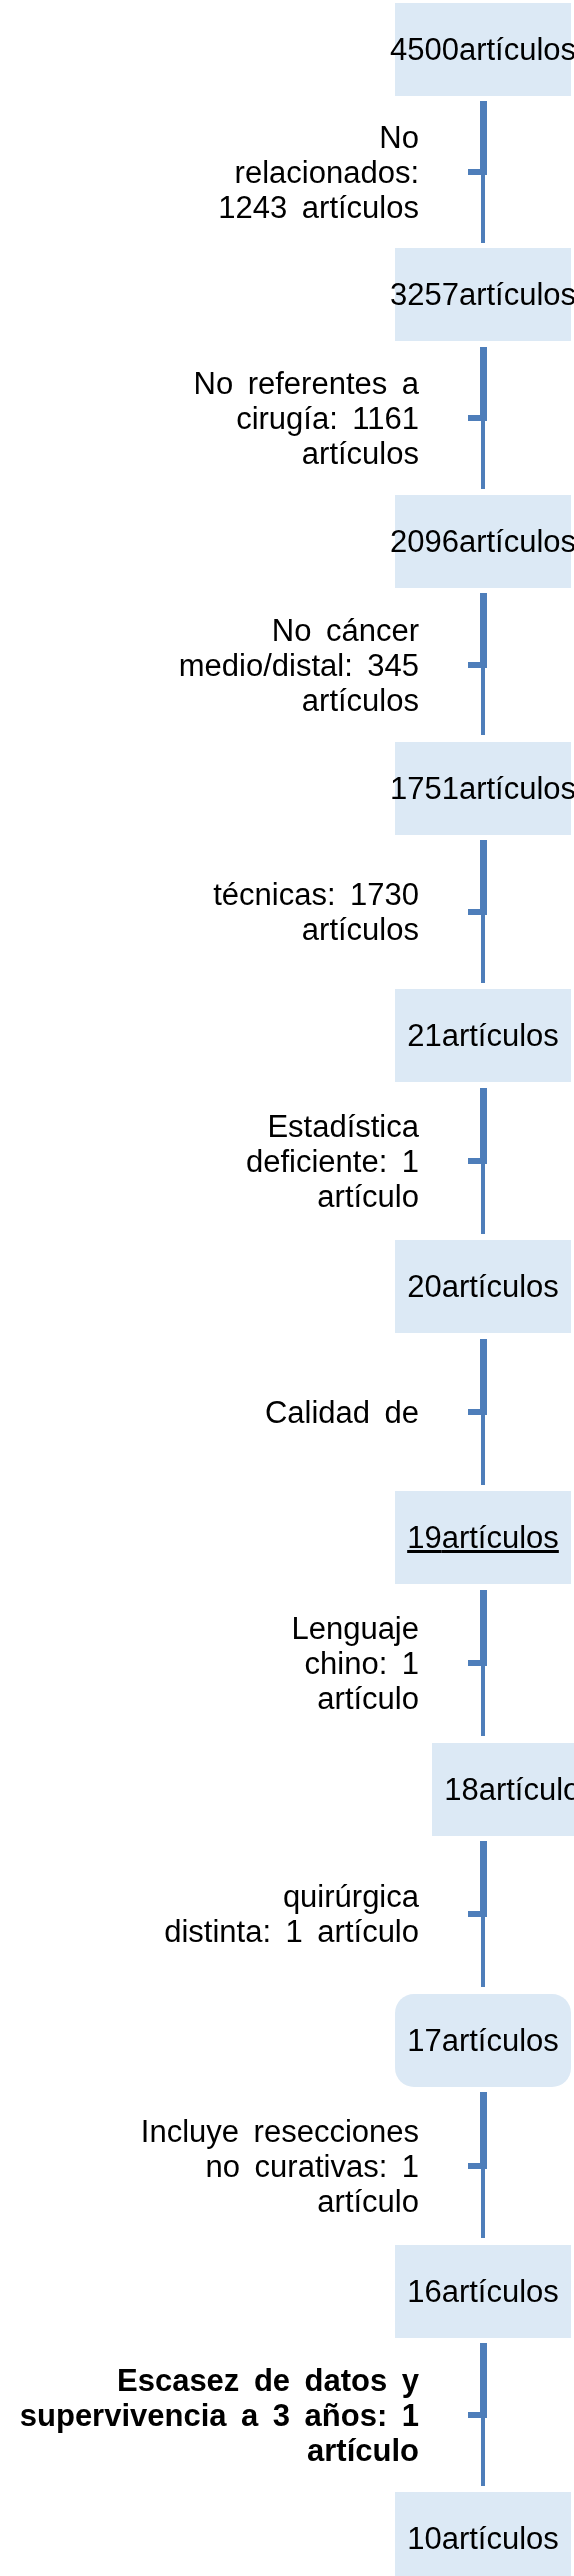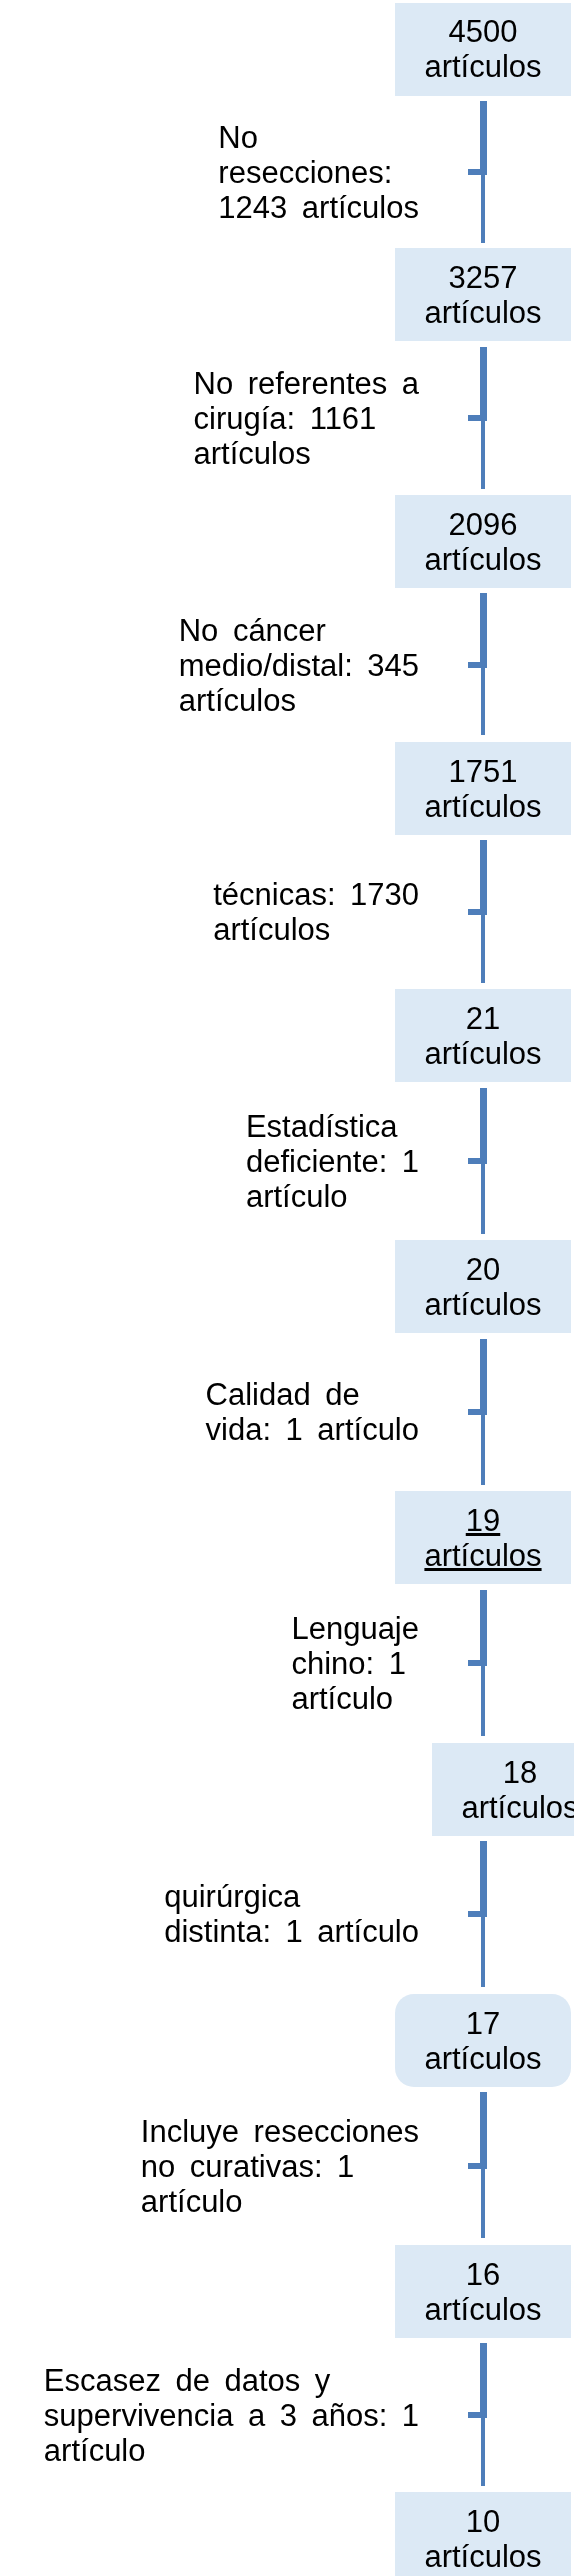--- a/index.html
+++ b/index.html
@@ -19,21 +19,21 @@
     position: absolute;
     inset: 0;
   }
   .box {
     position: absolute;
     left: 395px;
     width: 176px;
     height: 93px;
     background: var(--box-fill, #dce9f5);
     display: flex;
-    flex-direction: column;
+    flex-direction: row;
     justify-content: center;
     align-items: center;
     font-size: 31px;
     line-height: 35px;
     text-align: center;
   }
   .box span { display: block; }
   .conn-upper {
     position: absolute;
     left: 480px;
@@ -50,21 +50,21 @@
     position: absolute;
     left: 468px;
     width: 19px;
     height: 5.9px;
     background: var(--connector, #4e7eba);
   }
   .excl {
     position: absolute;
     right: 156px;
     transform: translateY(-50%);
-    text-align: left;
+    text-align: right;
     font-size: 31px;
     line-height: 35px;
     word-spacing: 5.9px;
     white-space: nowrap;
   }
   .excl-line { display: block; }
 </style>
 </head>
 <body>
 
@@ -111,21 +111,21 @@
     </div>
     <div class="box" style="top: 2492px;">
       <span>10</span>
       <span>artículos</span>
     </div>
     <div class="conn-upper" style="top: 101px; height: 73px;"></div>
     <div class="conn-tick" style="top: 169px;"></div>
     <div class="conn-lower" style="top: 175px; height: 68px;"></div>
     <div class="excl" style="top: 172px;">
       <span class="excl-line">No</span>
-      <span class="excl-line">resecciones:</span>
+      <span class="excl-line">relacionados:</span>
       <span class="excl-line">1243 artículos</span>
     </div>
     <div class="conn-upper" style="top: 347px; height: 74px;"></div>
     <div class="conn-tick" style="top: 415px;"></div>
     <div class="conn-lower" style="top: 421px; height: 68px;"></div>
     <div class="excl" style="top: 418px;">
       <span class="excl-line">No referentes a</span>
       <span class="excl-line">cirugía: 1161</span>
       <span class="excl-line">artículos</span>
     </div>
@@ -150,21 +150,20 @@
     <div class="excl" style="top: 1161px;">
       <span class="excl-line">Estadística</span>
       <span class="excl-line">deficiente: 1</span>
       <span class="excl-line">artículo</span>
     </div>
     <div class="conn-upper" style="top: 1339px; height: 76px;"></div>
     <div class="conn-tick" style="top: 1409px;"></div>
     <div class="conn-lower" style="top: 1415px; height: 70px;"></div>
     <div class="excl" style="top: 1412px;">
       <span class="excl-line">Calidad de</span>
-      <span class="excl-line">vida: 1 artículo</span>
     </div>
     <div class="conn-upper" style="top: 1590px; height: 76px;"></div>
     <div class="conn-tick" style="top: 1660px;"></div>
     <div class="conn-lower" style="top: 1666px; height: 70px;"></div>
     <div class="excl" style="top: 1663px;">
       <span class="excl-line">Lenguaje</span>
       <span class="excl-line">chino: 1</span>
       <span class="excl-line">artículo</span>
     </div>
     <div class="conn-upper" style="top: 1841px; height: 76px;"></div>
@@ -178,19 +177,19 @@
     <div class="conn-tick" style="top: 2163px;"></div>
     <div class="conn-lower" style="top: 2168px; height: 70px;"></div>
     <div class="excl" style="top: 2166px;">
       <span class="excl-line">Incluye resecciones</span>
       <span class="excl-line">no curativas: 1</span>
       <span class="excl-line">artículo</span>
     </div>
     <div class="conn-upper" style="top: 2343px; height: 75px;"></div>
     <div class="conn-tick" style="top: 2412px;"></div>
     <div class="conn-lower" style="top: 2418px; height: 68px;"></div>
-    <div class="excl" style="top: 2415px;">
+    <div class="excl" style="top: 2415px; font-weight: bold;">
       <span class="excl-line">Escasez de datos y</span>
       <span class="excl-line">supervivencia a 3 años: 1</span>
       <span class="excl-line">artículo</span>
     </div>
   </div>
 
 
 </body></html>

